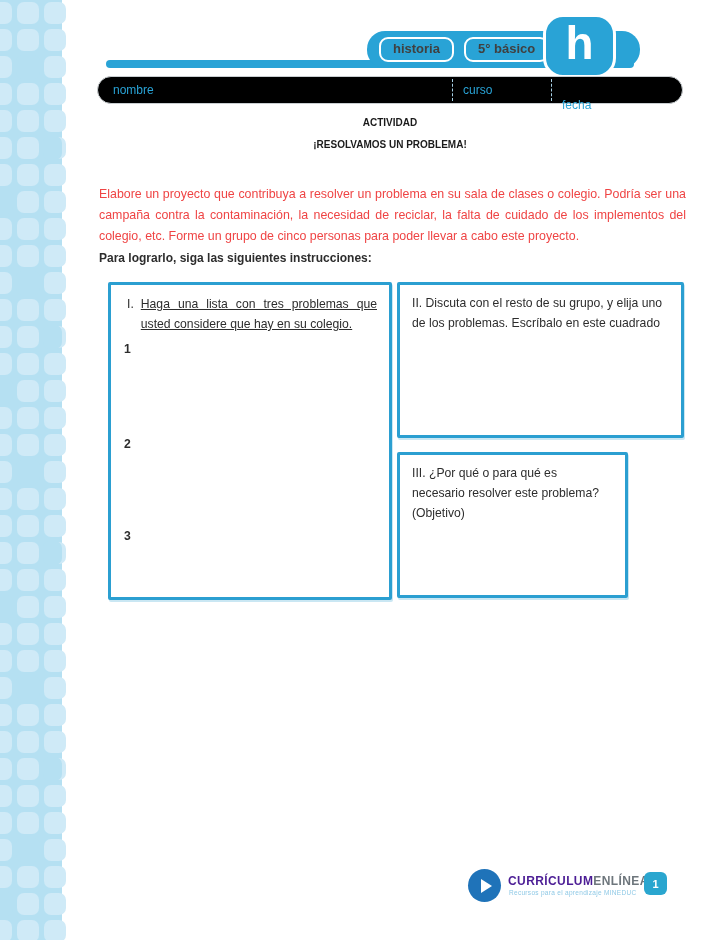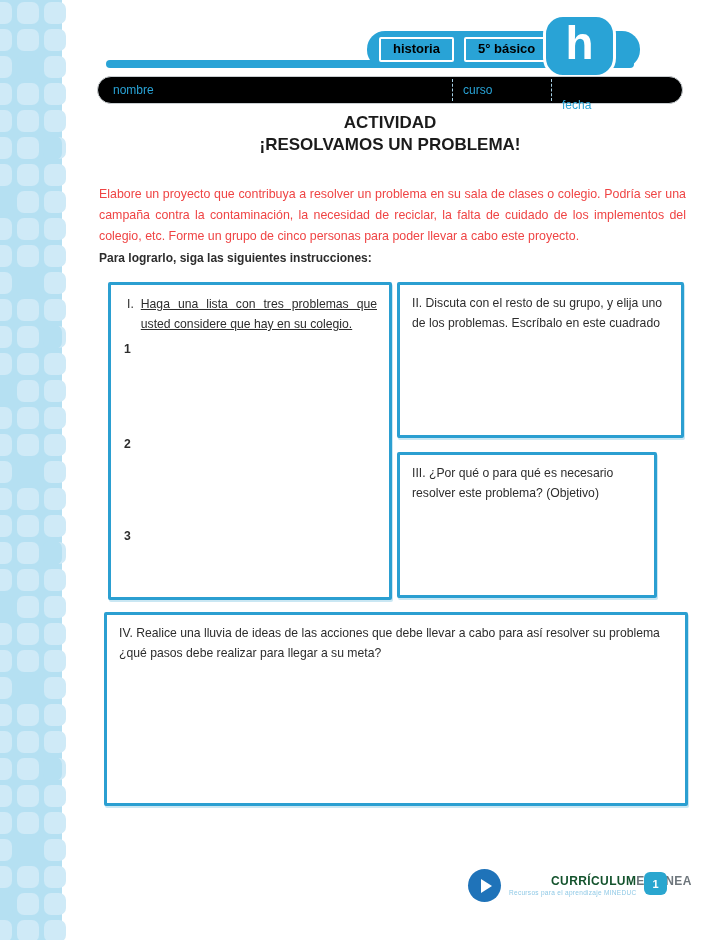--- a/index.html
+++ b/index.html
@@ -9,70 +9,70 @@
 
   
   .sidebar { position:absolute; left:0; top:0; width:70px; height:940px; }
 
   
   .thin-bar { position:absolute; left:106px; top:60px; width:528px; height:8px;
               background:#29a3d6; border-radius:4px; }
   .tags-pill { position:absolute; left:367px; top:31px; width:273px; height:37px;
                background:#29a3d6; border-radius:18px; display:flex; align-items:center;
                padding-left:12px; gap:10px; }
-  .tag { border:2px solid #fff; border-radius:2px; color:#000000; font-size:13px;
+  .tag { border:2px solid #fff; border-radius:9px; color:#404040; font-size:13px;
          font-weight:bold; padding:2px 12px 4px; white-space:nowrap; }
   .h-tile { position:absolute; left:543px; top:14px; width:73px; height:64px;
             background:#29a3d6; border:3px solid #fff; border-radius:20px;
             display:flex; align-items:center; justify-content:center; }
   .h-tile span { color:#fff; font-size:46px; font-weight:bold; line-height:1;
                  transform:translateY(-3px); }
 
   .fields-bar { position:absolute; left:97px; top:76px; width:586px; height:28px;
                 border:1.5px solid #c9ced1; border-radius:14px; display:flex;
                 align-items:center; color:#29a3d6; font-size:12px; background:#000000; }
   .field-name  { flex:1; padding-left:15px; }
   .field-curso { width:98px;  padding-left:10px; }
   .field-fecha { width:130px; padding-left:10px;margin-top:30px; }
   .fsep { align-self:stretch; border-left:1px dashed #a5cfe4; margin:2px 0; }
 
   
   .title { position:absolute; left:97px; top:112px; width:586px; text-align:center;
-           font-weight:bold; font-size:17px; line-height:22px; color:#1b1b1b; }
+           font-weight:bold; font-size:10px; line-height:22px; color:#1b1b1b; }
 
   
   .intro { position:absolute; left:99px; top:184px; width:587px; font-size:12.4px;
            line-height:21px; color:#ef4444; text-align:justify; }
   .lead  { position:absolute; left:99px; top:251px; font-size:12px; font-weight:bold;
            color:#2d2d2d; }
 
   
   .abox { position:absolute; background:#fff; border:3px solid #2b9fd1; border-radius:2px;
           color:#2d2d2d; font-size:12.2px; line-height:20px;
           box-shadow:1px 2px 0 rgba(43,159,209,.25); }
   .box1 { left:108px; top:282px; width:284px; height:318px; }
   .box2 { left:397px; top:282px; width:287px; height:156px; padding:8px 12px; }
-  .box3 { left:397px; top:452px; width:260px; height:146px; padding:8px 12px; }
+  .box3 { left:397px; top:452px; width:231px; height:146px; padding:8px 12px; }
   .box4 { left:104px; top:612px; width:584px; height:194px; padding:8px 12px; }
   .box1-head { display:flex; gap:7px; padding:9px 12px 0 16px; }
   .box1-head .txt { text-align:justify;text-decoration:underline; }
   .bnum { position:absolute; left:13px; font-weight:bold; }
   .bnum.n1 { top:54px; } .bnum.n2 { top:149px; } .bnum.n3 { top:241px; }
   .roman { white-space:nowrap; }
 
   
   .logo-circle { position:absolute; left:468px; top:869px; width:33px; height:33px;
                  border-radius:50%; background:#1f73b9; display:flex; align-items:center;
                  justify-content:center; }
   .logo-tri { width:0; height:0; border-top:7px solid transparent;
               border-bottom:7px solid transparent; border-left:11px solid #fff;
               margin-left:3px; }
   .brand { position:absolute; left:508px; top:874px; font-size:12px; font-weight:bold;
            letter-spacing:.4px; }
-  .brand .p1 { color:#14532d;margin-left:43px; } .brand .p2 { color:#6e767c; }
+  .brand .p1 { color:#4c1d95; } .brand .p2 { color:#6e767c; }
   .tagline { position:absolute; left:509px; top:889px; font-size:6.5px; color:#8fc9e6;
              letter-spacing:.3px; }
   .page-badge { position:absolute; left:644px; top:872px; width:23px; height:23px;
                 background:#2aa6cf; border-radius:6px; color:#fff; font-size:11px;
                 font-weight:bold; display:flex; align-items:center; justify-content:center; }
 </style>
 </head>
 <body>
 
 <div class="page">
@@ -142,24 +142,20 @@
   <div class="abox box2">
     <span class="roman">II.</span>
     <span>Discuta con el resto de su grupo, y elija uno de los problemas. Escríbalo en este cuadrado</span>
   </div>
 
   <div class="abox box3">
     <span class="roman">III.</span>
     <span>¿Por qué o para qué es necesario resolver este problema? (Objetivo)</span>
   </div>
 
-  <div class="abox box4">
-    <span class="roman">IV.</span>
-    <span>Realice una lluvia de ideas de las acciones que debe llevar a cabo para así resolver su problema ¿qué pasos debe realizar para llegar a su meta?</span>
-  </div>
 
   <div class="logo-circle">
     <div class="logo-tri"></div>
   </div>
   <div class="brand">
     <span class="p1">CURRÍCULUM</span><span class="p2">ENLÍNEA</span>
   </div>
   <div class="tagline">Recursos para el aprendizaje MINEDUC</div>
   <div class="page-badge">1</div>
 

